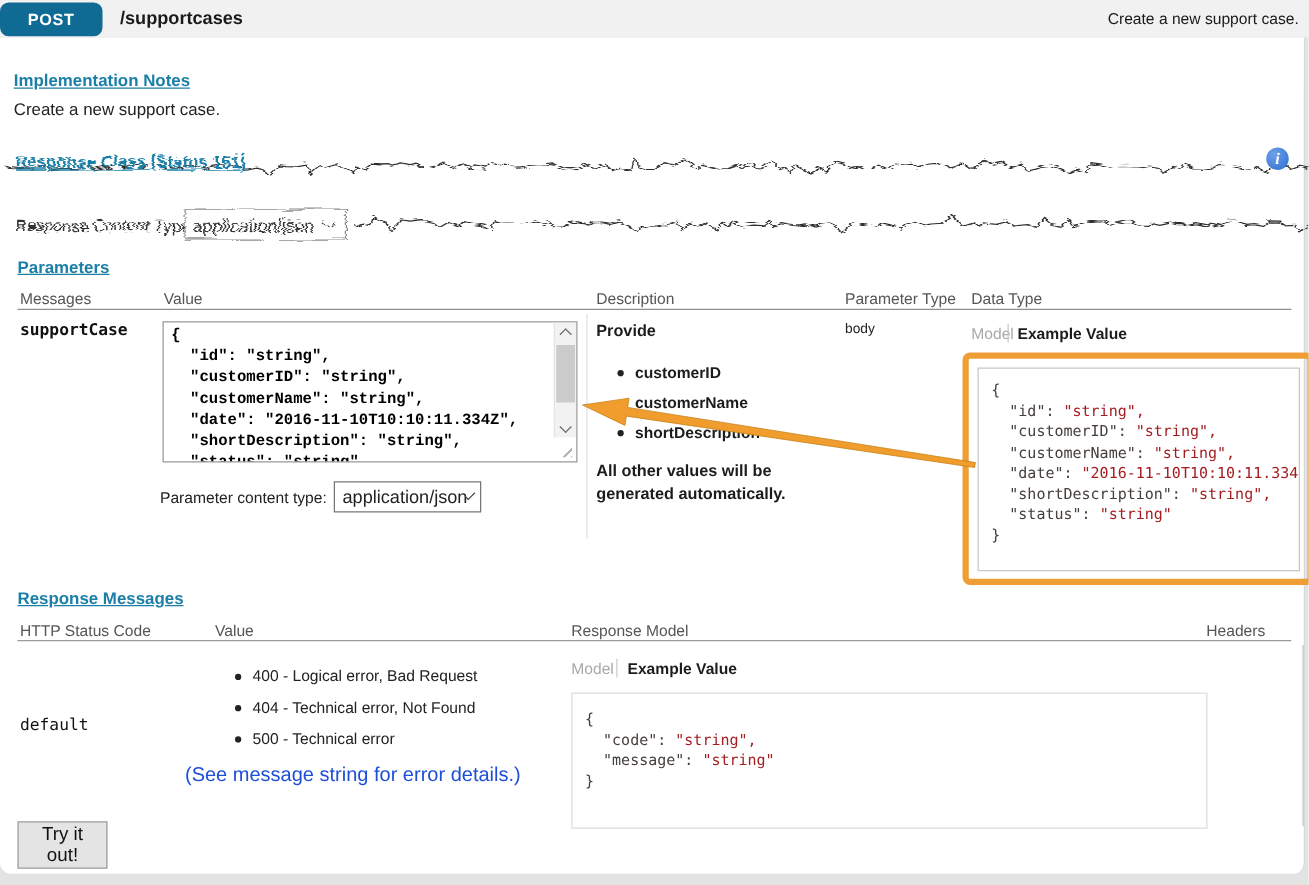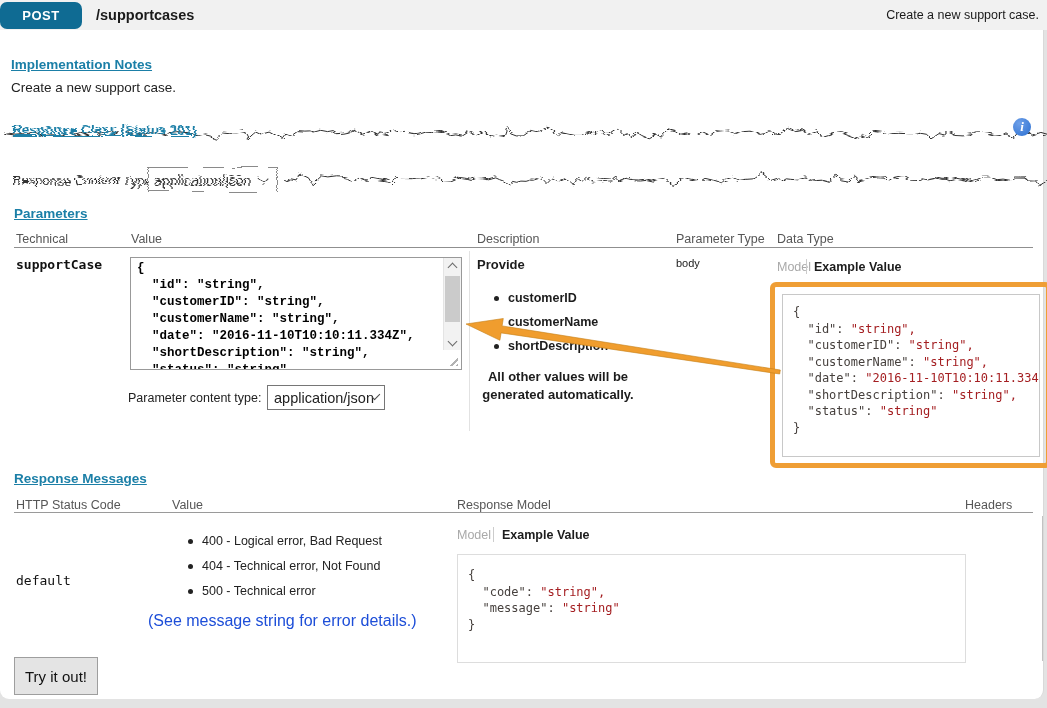--- a/index.html
+++ b/index.html
@@ -68,21 +68,21 @@
 
   
   .codebox{position:absolute;background:#fff;border:1px solid #c8c8c8;overflow:hidden;}
   .cl{white-space:pre;font-family:"DejaVu Sans Mono",monospace;font-size:12px;line-height:16.5px;}
   .cl .k,.cl .p{color:#46403d;}
   .cl .v{color:#a41e21;}
 
   .obox{position:absolute;left:770px;top:282px;width:271px;height:176px;border:5px solid #ef9e35;border-radius:6px;}
   .overlay{position:absolute;left:0;top:0;pointer-events:none;}
 
-  .try-btn{position:absolute;left:14px;top:657px;width:84px;height:38px;background:#e4e4e4;
+  .try-btn{position:absolute;left:14px;top:657px;width:72px;height:38px;background:#e4e4e4;
            border:1px solid #9e9e9e;font-size:15px;color:#111;font-family:"Liberation Sans",sans-serif;cursor:pointer;}
   .right-edge{position:absolute;left:1042px;top:516px;width:1px;height:145px;background:#c2c2c2;}
 </style>
 </head>
 <body>
 
 <svg width="0" height="0" style="position:absolute">
   <filter id="tearDistort">
     <feTurbulence type="turbulence" baseFrequency="0.014 0.28" numOctaves="2" seed="7" result="t"></feTurbulence>
     <feDisplacementMap in="SourceGraphic" in2="t" scale="5" xChannelSelector="R" yChannelSelector="G"></feDisplacementMap>
@@ -98,37 +98,37 @@
     <div class="summary">Create a new support case.</div>
   </div>
 
   <div class="abs link-h" style="left:11px;top:57px;">Implementation Notes</div>
   <div class="abs plain" style="left:11px;top:80px;">Create a new support case.</div>
 
   <div class="torn" style="top:114px;height:32px;">
     <svg width="1047" height="32">
       <path fill="none" stroke="#2e2e2e" stroke-width="1" d="M2 18 L5.0 19.0 L13.8 20.1 L20.4 19.6 L24.4 20.4 L32.2 17.7 L40.5 20.9 L49.4 19.8 L58.0 20.0 L61.0 19.8 L67.0 16.8 L75.0 20.0 L81.7 18.3 L86.0 19.7 L93.5 16.6 L98.9 19.5 L107.6 16.6 L113.8 18.9 L118.1 16.0 L125.1 16.3 L132.1 19.6 L139.7 18.3 L143.6 19.6 L149.3 16.4 L158.1 18.0 L164.7 19.9 L167.9 16.7 L176.3 15.6 L183.1 16.5 L187.8 16.4 L193.4 20.5 L196.6 20.4 L203.6 18.9 L208.8 20.2 L214.2 24.3 L221.6 17.1 L227.2 17.7 L235.9 17.9 L243.2 16.5 L247.0 23.8 L254.6 17.0 L258.6 18.9 L264.0 17.2 L268.1 16.1 L271.9 18.2 L280.6 22.6 L283.9 18.0 L290.7 20.5 L296.2 16.6 L303.9 17.1 L308.9 16.9 L312.1 18.0 L318.7 16.3 L325.6 17.6 L331.2 16.6 L334.6 18.7 L341.9 18.2 L346.8 17.2 L352.9 14.1 L361.5 19.2 L369.0 16.4 L375.3 19.9 L378.9 17.9 L386.9 19.6 L391.1 16.1 L398.9 18.6 L402.0 17.3 L409.2 19.1 L413.0 19.7 L416.4 19.3 L423.5 17.2 L429.5 17.5 L435.4 17.0 L440.9 16.4 L445.4 18.1 L448.5 19.7 L453.7 18.9 L460.2 20.1 L466.7 15.9 L474.8 19.8 L482.6 16.0 L488.3 20.8 L494.2 19.2 L503.2 20.5 L506.3 11.6 L509.6 17.8 L515.2 19.9 L522.2 19.9 L529.8 14.5 L538.4 16.4 L546.1 12.2 L551.3 15.6 L557.3 20.5 L560.9 16.5 L567.9 18.1 L573.9 19.4 L580.8 19.4 L588.7 17.0 L592.0 19.7 L595.2 17.1 L599.7 15.7 L603.0 19.4 L607.5 19.2 L616.2 13.4 L622.3 20.1 L626.5 18.7 L630.4 22.7 L635.2 16.4 L639.6 19.4 L647.2 22.8 L654.1 19.2 L659.3 22.1 L667.1 13.9 L673.9 15.6 L678.7 19.2 L685.8 17.9 L690.5 20.4 L694.6 20.4 L701.2 16.6 L709.1 20.3 L714.9 15.7 L722.6 16.5 L727.8 16.0 L733.5 18.6 L742.4 15.6 L749.1 15.2 L753.3 16.5 L759.7 19.4 L762.9 18.7 L767.3 15.8 L770.5 16.1 L774.6 19.0 L778.1 18.5 L786.3 12.4 L794.1 15.6 L800.6 14.4 L807.4 18.5 L815.9 15.7 L821.0 21.5 L829.2 19.1 L832.7 17.5 L839.7 16.6 L847.3 19.5 L854.6 22.4 L860.6 19.8 L868.1 22.3 L871.2 16.2 L879.7 17.3 L886.3 19.7 L892.1 18.5 L897.8 18.3 L906.2 18.7 L911.6 18.7 L918.6 17.3 L924.7 18.3 L928.8 23.0 L937.0 17.6 L943.1 19.1 L946.8 15.9 L954.5 19.5 L963.1 19.9 L969.8 18.8 L973.0 17.0 L976.9 16.8 L985.9 18.0 L993.3 19.8 L999.1 20.5 L1004.0 17.8 L1012.0 23.5 L1017.9 16.3 L1021.4 18.6 L1028.1 17.2 L1031.6 19.9 L1038.9 17.4 L1045.0 19.2"></path>
     </svg>
-    <div class="abs link-h" style="left:11px;top:7px;">Response Class (Status 201)</div>
+    <div class="abs link-h" style="left:11px;top:7px;">Response Class (Status 151)</div>
   </div>
   <div class="info-icon">i</div>
 
   <div class="torn" style="top:160px;height:36px;">
     <svg width="1047" height="36">
       <path fill="none" stroke="#2e2e2e" stroke-width="1" d="M282 18 L285.0 19.6 L289.8 17.8 L295.0 18.9 L298.6 13.1 L302.2 15.5 L307.4 17.8 L311.1 23.7 L319.6 15.9 L325.8 16.9 L334.6 15.8 L340.0 16.0 L345.3 17.2 L350.3 20.2 L356.9 16.3 L365.7 19.7 L369.3 17.1 L377.8 18.8 L385.9 20.0 L391.4 22.3 L394.6 17.3 L399.0 18.7 L403.5 18.6 L410.8 18.7 L414.6 18.1 L417.9 18.0 L423.7 16.9 L427.2 15.9 L434.0 17.8 L438.1 16.8 L441.3 20.4 L448.9 19.9 L457.2 16.2 L465.9 17.5 L469.2 18.4 L474.1 16.4 L480.6 16.8 L486.6 17.8 L493.8 15.9 L497.5 17.6 L501.5 19.1 L508.4 24.0 L511.5 19.4 L515.7 20.3 L519.9 19.1 L525.1 19.3 L529.5 18.0 L532.7 18.3 L539.9 16.1 L546.0 22.6 L551.3 17.1 L557.1 19.9 L564.8 16.8 L571.9 23.0 L576.6 16.4 L581.3 20.0 L585.2 16.3 L591.1 20.0 L598.2 18.9 L601.6 18.5 L610.1 19.1 L613.9 16.1 L617.0 20.0 L624.3 17.3 L633.0 18.8 L638.5 19.0 L643.9 18.4 L651.4 20.1 L656.6 18.6 L663.7 17.5 L672.2 24.5 L679.6 17.6 L683.5 16.5 L687.9 17.9 L694.2 19.0 L699.8 20.0 L703.9 17.3 L711.6 19.1 L719.5 21.6 L722.8 19.0 L731.4 16.3 L737.8 19.3 L743.2 18.4 L752.0 17.8 L760.3 11.7 L765.8 16.0 L769.5 19.5 L778.2 16.8 L781.4 19.2 L785.3 16.8 L789.5 17.3 L796.2 17.9 L804.0 15.9 L810.2 19.2 L814.3 18.6 L820.7 18.2 L828.3 20.3 L833.9 13.2 L840.3 18.8 L848.0 20.2 L853.4 13.9 L857.6 19.7 L862.8 18.7 L869.3 16.7 L874.7 16.1 L878.1 15.8 L883.4 16.2 L886.9 20.2 L890.7 17.7 L899.3 15.8 L902.6 15.6 L908.7 19.2 L917.4 19.5 L921.0 16.8 L926.2 17.9 L934.6 16.1 L940.0 17.3 L945.0 17.3 L949.0 18.8 L955.7 17.3 L964.5 19.0 L967.8 17.7 L974.7 19.7 L982.1 16.2 L987.9 16.1 L995.1 18.7 L1001.1 18.1 L1009.4 19.5 L1013.5 16.0 L1022.3 16.1 L1027.2 19.1 L1034.4 18.8 L1038.5 24.0 L1045.0 19.4"></path>
     </svg>
     <div class="abs" style="left:11px;top:12px;font-size:13px;color:#333;">Response Content Type:</div>
     <div class="tselect" style="left:146px;top:6px;width:116px;height:23px;">
       <span>application/json</span>
       <span class="chev"></span>
     </div>
   </div>
 
   <div class="abs link-h" style="left:14px;top:206px;">Parameters</div>
-  <div class="abs colhdr" style="left:16px;top:232px;">Technical</div>
+  <div class="abs colhdr" style="left:16px;top:232px;">Messages</div>
   <div class="abs colhdr" style="left:131px;top:232px;">Value</div>
   <div class="abs colhdr" style="left:477px;top:232px;">Description</div>
   <div class="abs colhdr" style="left:676px;top:232px;">Parameter Type</div>
   <div class="abs colhdr" style="left:777px;top:232px;">Data Type</div>
   <div class="abs rule" style="left:14px;top:247px;width:1019px;"></div>
   <div class="abs vsep" style="left:469px;top:251px;height:180px;"></div>
 
   <div class="abs mono-b" style="left:16px;top:257px;">supportCase</div>
 
   <div class="ta">
@@ -166,21 +166,21 @@
       </div>
       <div class="desc-bullet">
         <span class="dot"></span>
         <span>customerName</span>
       </div>
       <div class="desc-bullet">
         <span class="dot"></span>
         <span>shortDescription</span>
       </div>
     </div>
-  <div class="abs bold13" style="left:477px;top:368px;width:162px;line-height:18px;text-align:center;">All other values will be generated automatically.</div>
+  <div class="abs bold13" style="left:477px;top:368px;width:162px;line-height:18px;">All other values will be generated automatically.</div>
 
   <div class="abs" style="left:676px;top:257px;font-size:11px;">body</div>
 
   <div class="abs tab-gray" style="left:777px;top:260px;">Model</div>
   <div class="abs tab-sep" style="left:806px;top:259px;"></div>
   <div class="abs tab-active" style="left:814px;top:260px;">Example Value</div>
 
   <div class="codebox" style="left:782px;top:294px;width:246px;height:152px;padding:9px 0 0 10px;">
       <div class="cl"><span class="p">{</span></div>
       <div class="cl"><span class="k">  "id": </span><span class="v">"string",</span></div>

